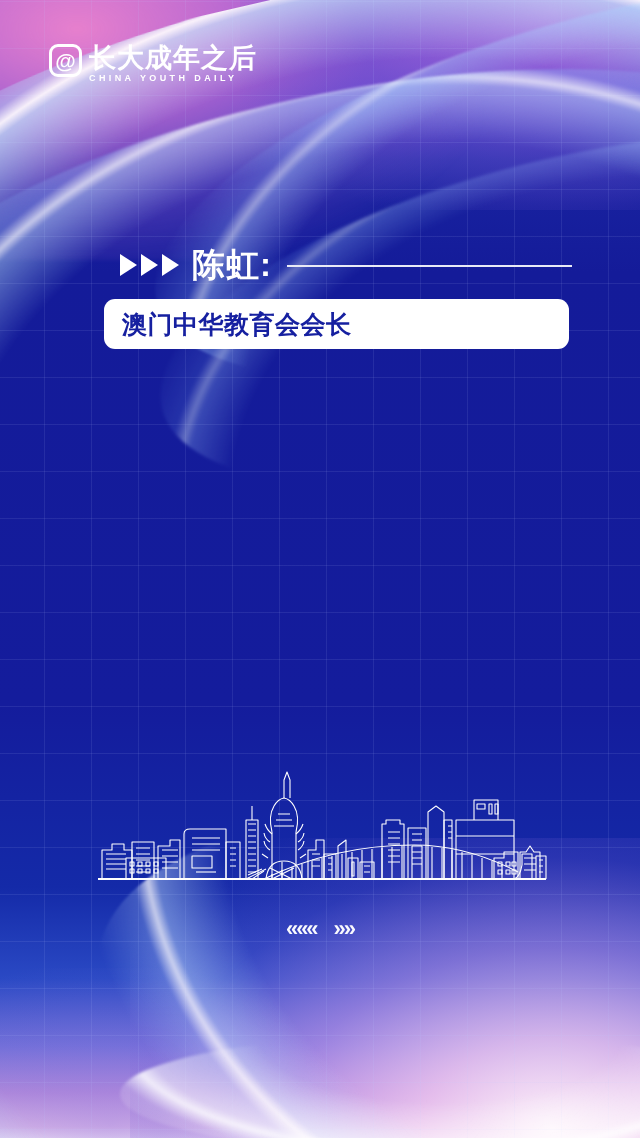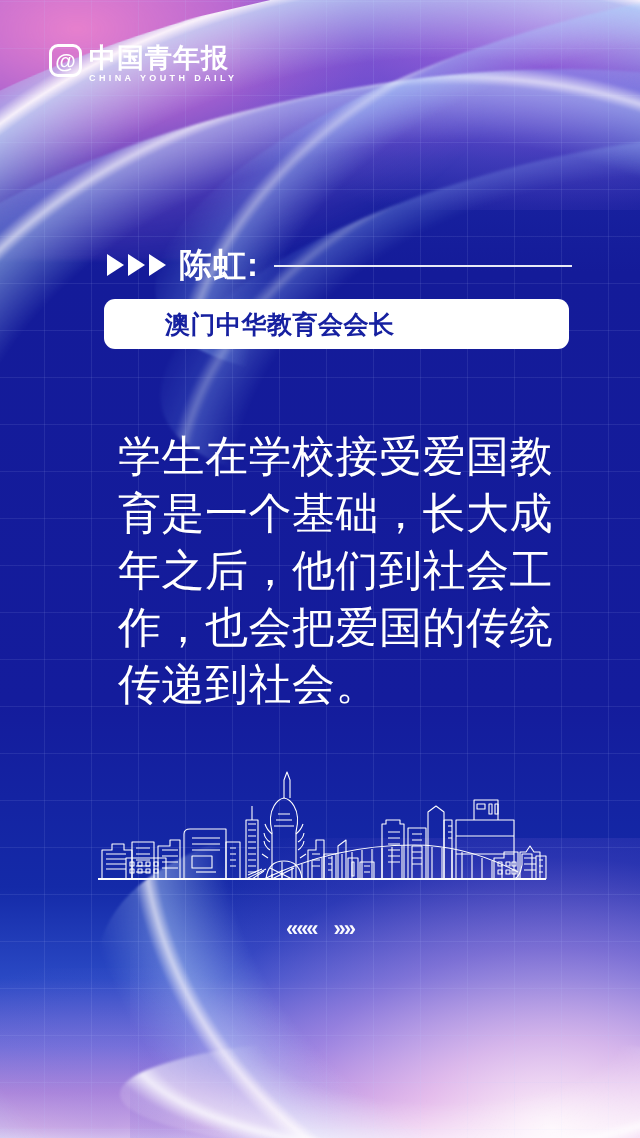--- a/index.html
+++ b/index.html
@@ -147,21 +147,21 @@
     font-family:"Liberation Sans","DejaVu Sans",sans-serif;
   }
   .logo-en{
     color:#ffffff;font-size:9px;font-weight:700;line-height:1;
     letter-spacing:3.4px;
     text-align:left;
   }
 
   
   .speaker-row{
-    position:absolute;left:107px;top:248px;right:68px;
+    position:absolute;left:120px;top:248px;right:68px;
     display:flex;align-items:center;gap:13px;
     z-index:6;
   }
   .tri-group{display:flex;align-items:center;gap:4px;flex:0 0 auto;}
   .tri{
     width:0;height:0;
     border-left:17px solid #ffffff;
     border-top:11px solid transparent;
     border-bottom:11px solid transparent;
   }
@@ -184,21 +184,20 @@
     position:absolute;left:104px;top:299px;width:465px;height:50px;
     background:#ffffff;border-radius:11px;
     display:flex;align-items:center;
     box-sizing:border-box;padding-left:18px;
     z-index:6;
   }
   .title-pill span{
     color:#1620a0;font-size:25px;font-weight:700;letter-spacing:.5px;
     line-height:1;
     font-family:"Liberation Sans","DejaVu Sans",sans-serif;
-    margin-left:43px;
   }
 
   
   .quote{
     position:absolute;left:118px;top:428px;width:440px;
     color:#ffffff;
     font-size:43px;
     line-height:57px;
     font-weight:500;
     letter-spacing:.5px;
@@ -248,40 +247,39 @@
   <div class="streak s3"></div>
   <div class="streak s4"></div>
   <div class="streak s5"></div>
   <div class="streak s6"></div>
   <div class="streak s7"></div>
   <div class="streak s8"></div>
 
   <div class="logo">
     <div class="logo-mark">@</div>
     <div class="logo-text">
-      <div class="logo-cn">中国青年报</div>
+      <div class="logo-cn">长大成年之后</div>
       <div class="logo-en">CHINA YOUTH DAILY</div>
     </div>
   </div>
 
   <div class="speaker-row">
     <div class="tri-group">
       <div class="tri"></div>
       <div class="tri"></div>
       <div class="tri"></div>
     </div>
     <div class="speaker-name">陈虹:</div>
     <div class="rule"></div>
   </div>
 
   <div class="title-pill">
     <span>澳门中华教育会会长</span>
   </div>
 
-  <div class="quote">学生在学校接受爱国教育是一个基础，长大成年之后，他们到社会工作，也会把爱国的传统传递到社会。</div>
 
   <div class="skyline">
     <svg viewBox="0 0 452 122" preserveAspectRatio="none" aria-hidden="true">
       <g fill="none" stroke="#ffffff" stroke-width="1.1" stroke-linejoin="round">
 
         <path d="M2 117 H450" stroke-width="2.2"></path>
 
         <path d="M6 117 V88 h10 v-6 h12 v6 h8 v29"></path>
         <path d="M10 92 h20 M10 97 h20 M10 102 h20 M10 107 h20"></path>
         <path d="M36 117 V80 h22 v37"></path>

